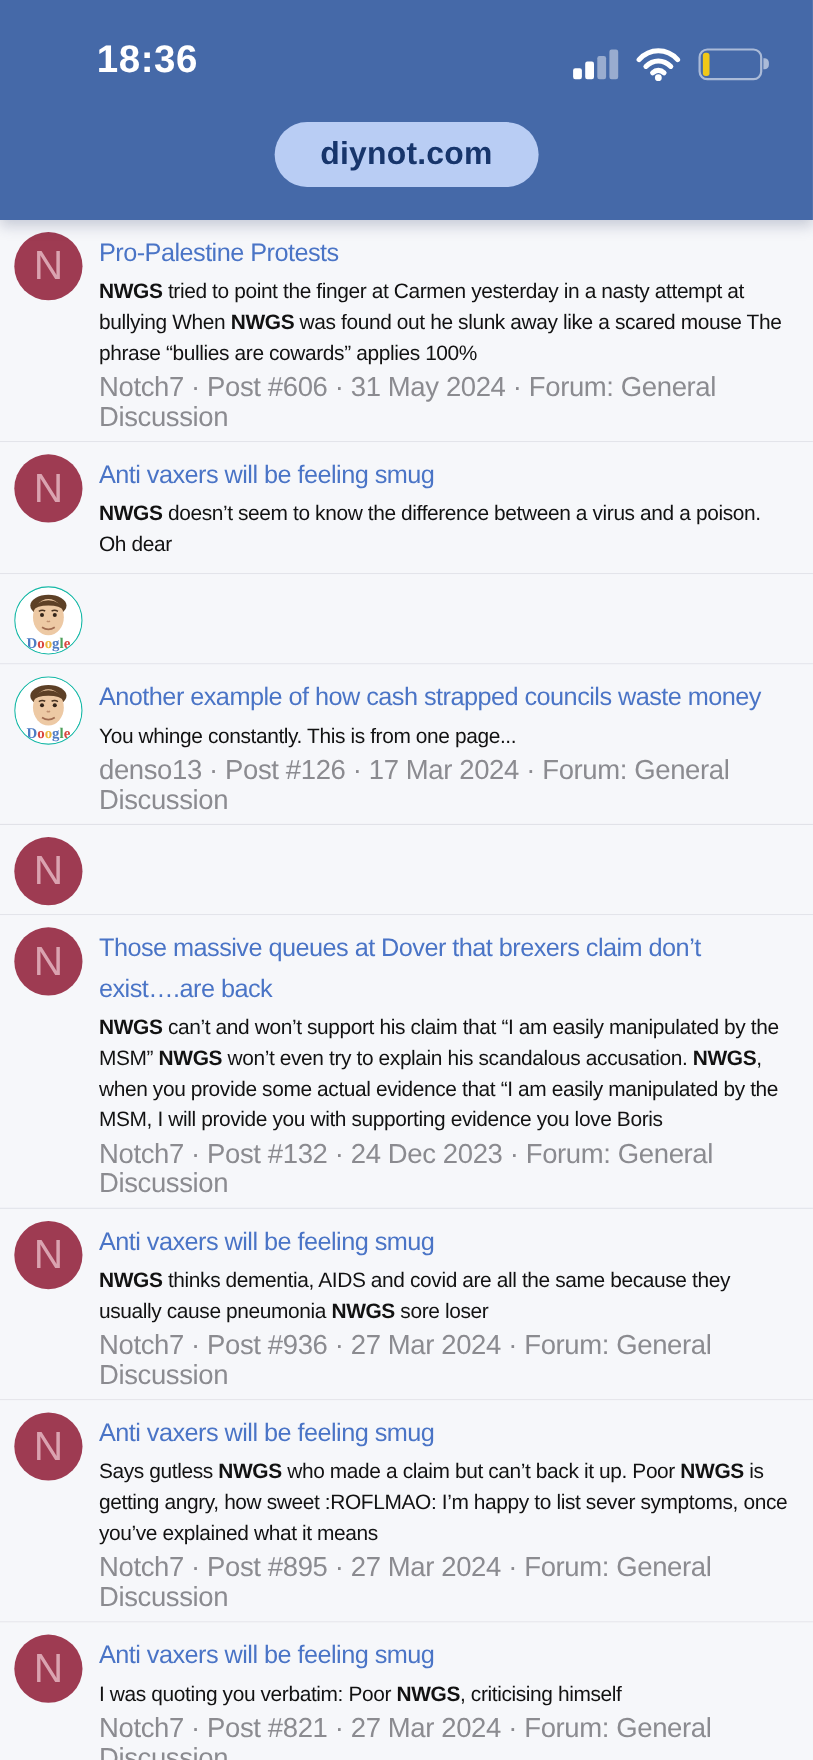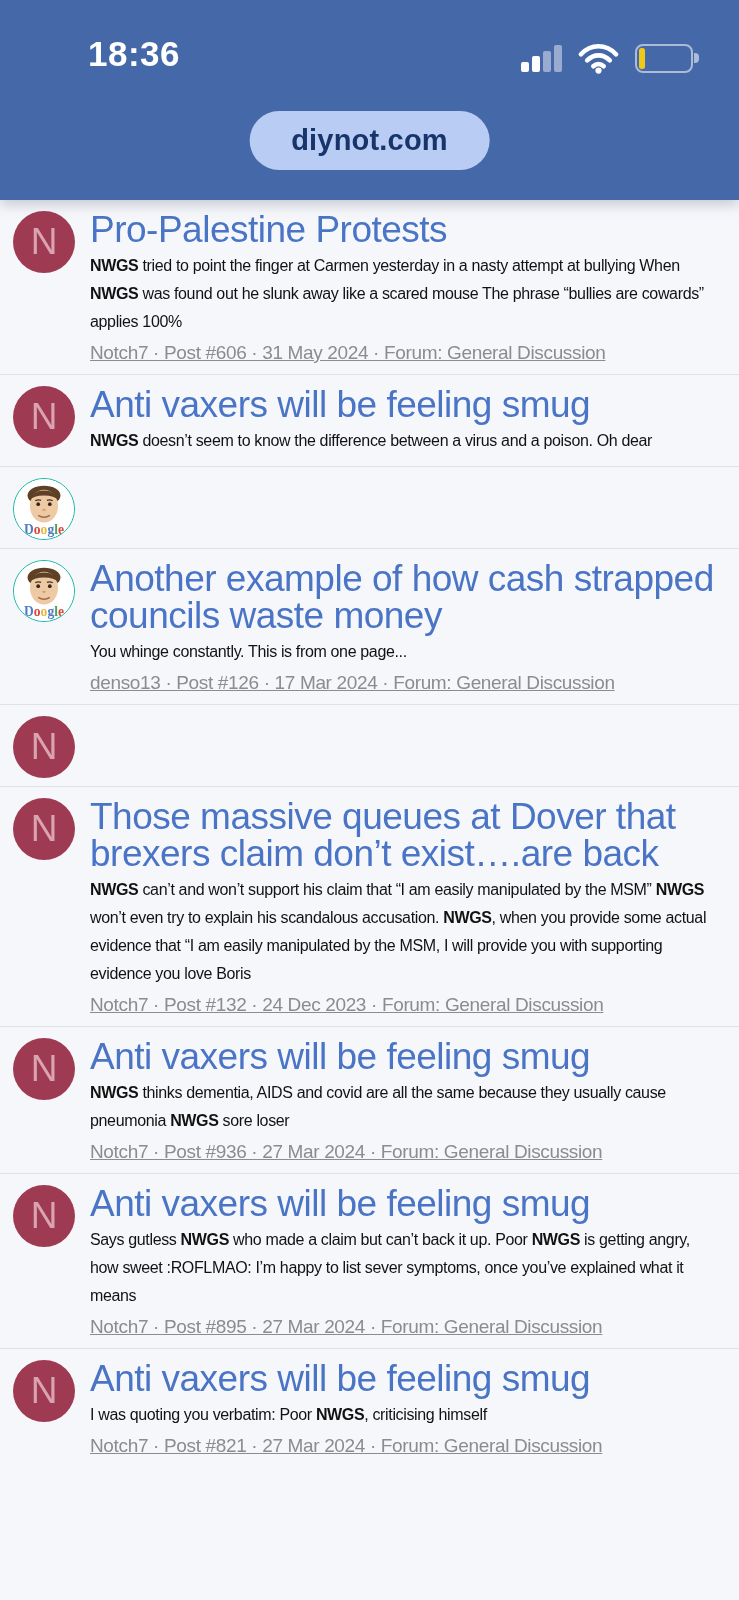--- a/index.html
+++ b/index.html
@@ -77,33 +77,33 @@
     background:var(--avatar-bg);
     display:flex;align-items:center;justify-content:center;
     color:var(--avatar-letter);font-size:37px;font-weight:400;
     overflow:hidden;cursor:pointer;user-select:none;
   }
   .avatar.doogle{background:#fff;border:1px solid #14b8a6;}
   .avatar svg{width:100%;height:100%;display:block;}
   .post-content{flex:1;min-width:0;padding-right:6px;}
   .post-title{
     color:var(--title-link);
-    font-size:37px;font-weight:400;line-height:37px;
+    font-size:23px;font-weight:400;line-height:37px;
     letter-spacing:-0.5px;
     margin:0 0 4px 0;cursor:pointer;
   }
   .post-snippet{
     color:var(--body-text);
-    font-size:16px;line-height:28px;letter-spacing:-0.35px;
+    font-size:19px;line-height:28px;letter-spacing:-0.35px;
     margin:0 0 3px 0;
   }
   .post-snippet strong{font-weight:bold;}
   .post-meta{
     color:var(--meta-text);
-    font-size:19px;line-height:27px;letter-spacing:-0.35px;text-decoration:underline;
+    font-size:25px;line-height:27px;letter-spacing:-0.35px;
   }
 </style>
 </head>
 <body>
 
 <header class="app-header">
   <div class="time">18:36</div>
   <div class="status-icons">
     <div class="signal">
         <i></i>

